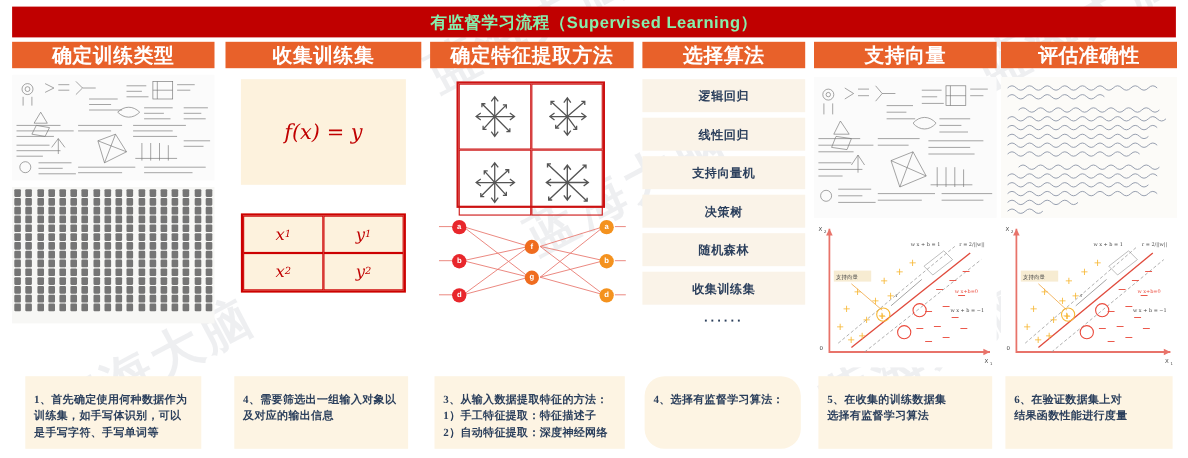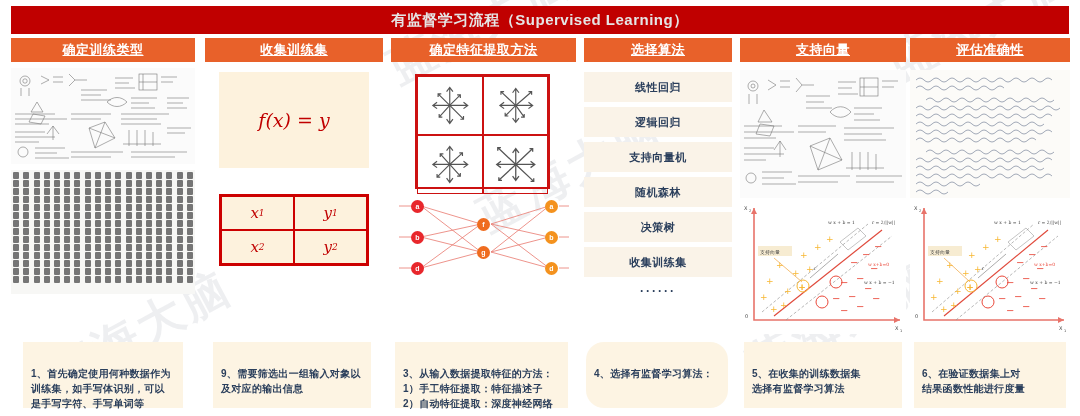--- a/index.html
+++ b/index.html
@@ -12,40 +12,40 @@
   #root { position: relative; width: 1080px; height: 416px; background: #fff; }
 
   
   .wm { position: absolute; pointer-events: none; color: rgba(120,130,150,.13);
         font-size: 46px; font-weight: bold; letter-spacing: 4px;
         transform: rotate(-28deg); white-space: nowrap; }
 
   
   .title-bar {
     position: absolute; left: 11px; top: 6px; width: 1058px; height: 28px;
-    background: #c00000; color: #e5e5e5;
+    background: #c00000; color: #86efac;
     display: flex; align-items: center; justify-content: center;
     font-size: 15px; font-weight: bold; letter-spacing: .5px;
   }
 
   
   .col { position: absolute; top: 38px; height: 378px; }
   .col-head {
     height: 24px; background: #e8612a; color: #ffffff;
     display: flex; align-items: center; justify-content: center;
-    font-size: 13px; font-weight: bold; letter-spacing: .5px; text-decoration: underline;
+    font-size: 18px; font-weight: bold; letter-spacing: .5px;
   }
   .col-body { position: absolute; top: 30px; bottom: 0; left: 0; right: 0; }
 
   
   .caption {
     position: absolute; left: 0; right: 0; bottom: 8px; height: 66px;
     background: #fdf4e3; color: #2b3f5c;
     font-size: 10px; line-height: 15px; letter-spacing: .3px;
-    padding: 24px 8px; font-weight: bold;
+    padding: 14px 8px; font-weight: bold; font-family: Liberation Serif, serif;
   }
 
   
   .panel { position: absolute; overflow: hidden; }
   .formula-img { background: #fbfbfb; }
   .calli-img   { background: #f7f7f5; }
   .cursive-img { background: #fcfbf8; }
 
   
   .calli-cols { display: flex; height: 100%; width: 100%; }
@@ -457,21 +457,21 @@
         <span>f(x) = y</span>
       </div>
 
       <div class="xy-table" style="left:14px; top:126px; width:150px; height:72px;">
         <div class="xy-cell">x<sub>1</sub></div>
         <div class="xy-cell">y<sub>1</sub></div>
         <div class="xy-cell">x<sub>2</sub></div>
         <div class="xy-cell">y<sub>2</sub></div>
       </div>
 
-      <div class="caption" style="left:8px; right:12px;">9、需要筛选出一组输入对象以及对应的输出信息</div>
+      <div class="caption" style="left:8px; right:12px;">4、需要筛选出一组输入对象以及对应的输出信息</div>
     </div>
   </div>
 
   <div class="col" style="left:391px; width:185px;">
     <div class="col-head">确定特征提取方法</div>
     <div class="col-body">
 
       <div class="hog" style="left:24px; top:6px; width:135px; height:115px;">
         <div class="hog-cell">
           <svg width="100%" height="100%" viewBox="0 0 60 50">
@@ -562,25 +562,25 @@
         <div>1）手工特征提取：特征描述子</div>
         <div>2）自动特征提取：深度神经网络</div>
       </div>
     </div>
   </div>
 
   <div class="col" style="left:584px; width:148px;">
     <div class="col-head">选择算法</div>
     <div class="col-body">
       <div style="padding-top:4px;">
+        <div class="algo">逻辑回归</div>
         <div class="algo">线性回归</div>
-        <div class="algo">逻辑回归</div>
         <div class="algo">支持向量机</div>
+        <div class="algo">决策树</div>
         <div class="algo">随机森林</div>
-        <div class="algo">决策树</div>
         <div class="algo">收集训练集</div>
         <div class="algo dots">······</div>
       </div>
 
       <div class="caption" style="left:2px; right:4px;border-radius:18px;">
         <div>4、选择有监督学习算法：</div>
       </div>
     </div>
   </div>
 

